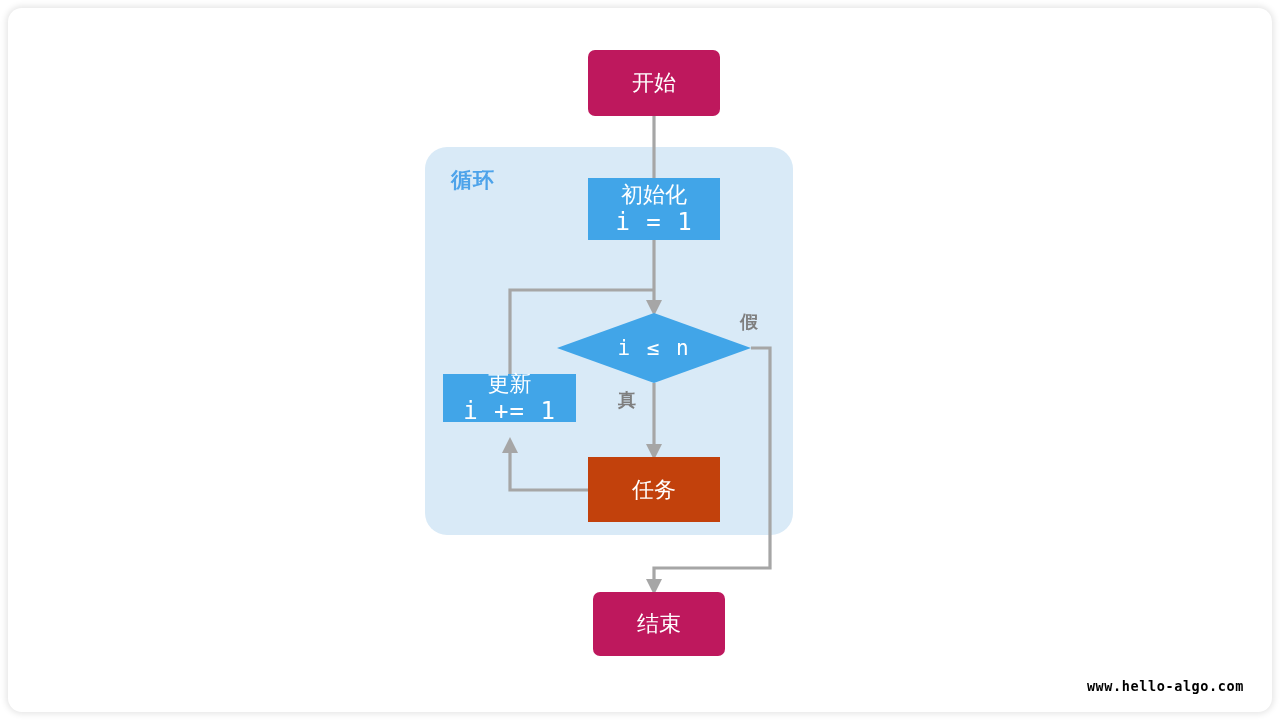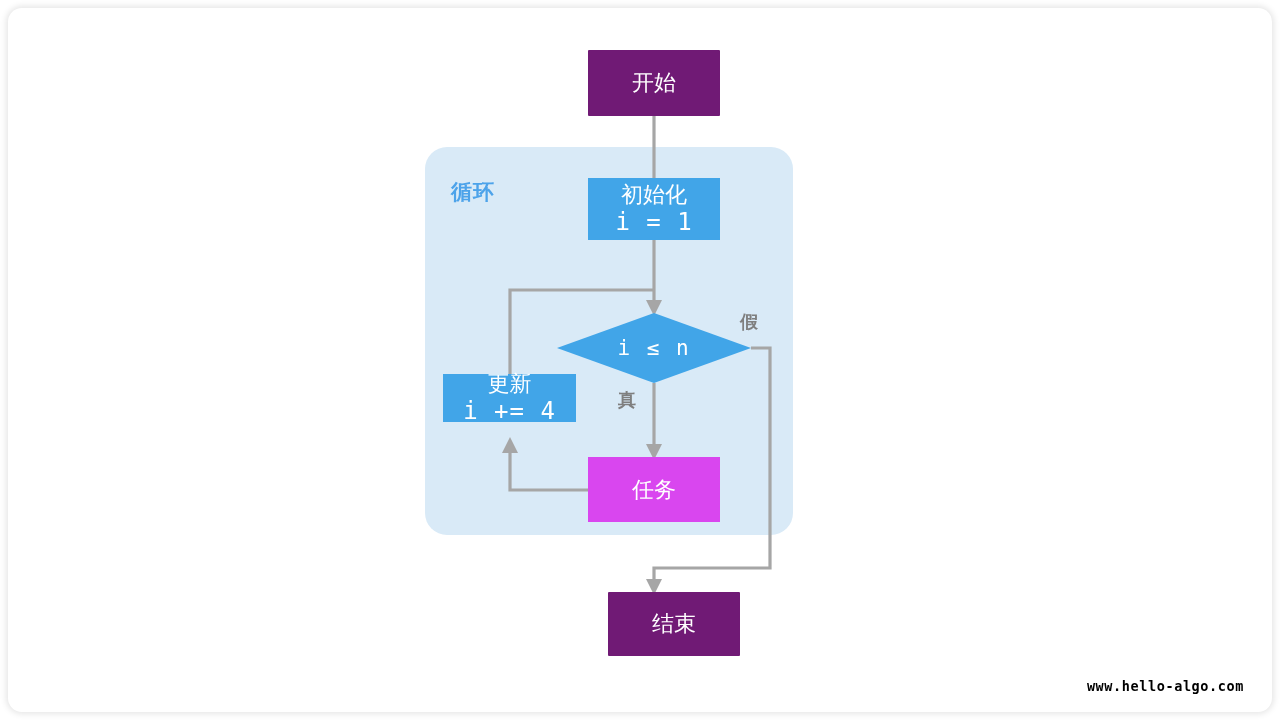--- a/index.html
+++ b/index.html
@@ -45,68 +45,67 @@
   }
   .loop-label {
     position: absolute;
     left: 451px;
     top: 166px;
     font-size: 21px;
     font-weight: bold;
     color: #4da3ea;
     letter-spacing: 1px;
     white-space: nowrap;
-    margin-top: 12px;
   }
   
   .node {
     position: absolute;
     display: flex;
     flex-direction: column;
     align-items: center;
     justify-content: center;
     color: #ffffff;
     text-align: center;
     line-height: 1.18;
   }
   .node .l1 { font-size: 22px; }
   .node .l2 {
     font-size: 24px;
     font-family: "DejaVu Sans Mono", "Liberation Mono", monospace;
     letter-spacing: 1px;
   }
   .node-terminal {
-    background: #701a75;
-    border-radius: 1px;
+    background: #be185d;
+    border-radius: 7px;
   }
   .node-process {
     background: #41a5e8;
   }
   .node-task {
-    background: #d946ef;
+    background: #c2410c;
   }
   
   #node-start {
     left: 588px; top: 50px; width: 132px; height: 66px;
   }
   
   #node-init {
     left: 588px; top: 178px; width: 132px; height: 62px;
   }
   
   #node-update {
     left: 443px; top: 374px; width: 133px; height: 48px;
   }
   
   #node-task {
     left: 588px; top: 457px; width: 132px; height: 65px;
   }
   
   #node-end {
-    left: 608px; top: 592px; width: 132px; height: 64px;
+    left: 593px; top: 592px; width: 132px; height: 64px;
   }
   
   .node-decision {
     position: absolute;
     left: 557px;
     top: 313px;
     width: 194px;
     height: 70px;
   }
   .node-decision .dia-shape {
@@ -192,21 +191,21 @@
       <span class="l2">i = 1</span>
     </div>
 
     <div class="node-decision">
       <div class="dia-shape"></div>
       <div class="dia-text">i ≤ n</div>
     </div>
 
     <div class="node node-process" id="node-update">
       <span class="l1">更新</span>
-      <span class="l2">i += 4</span>
+      <span class="l2">i += 1</span>
     </div>
 
     <div class="node node-task" id="node-task">
       <span class="l1">任务</span>
     </div>
 
     <div class="node node-terminal" id="node-end">
       <span class="l1">结束</span>
     </div>
 

